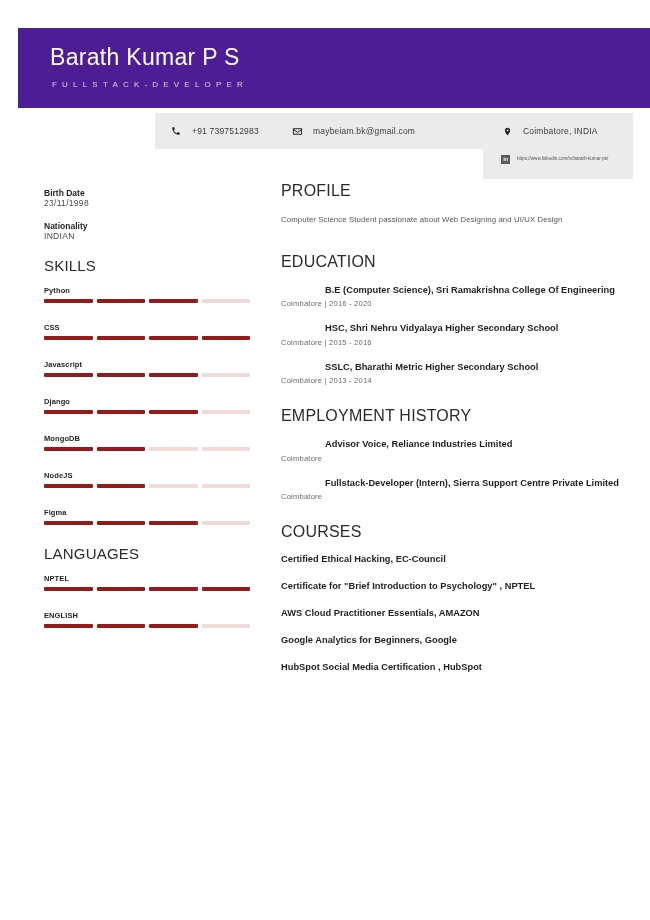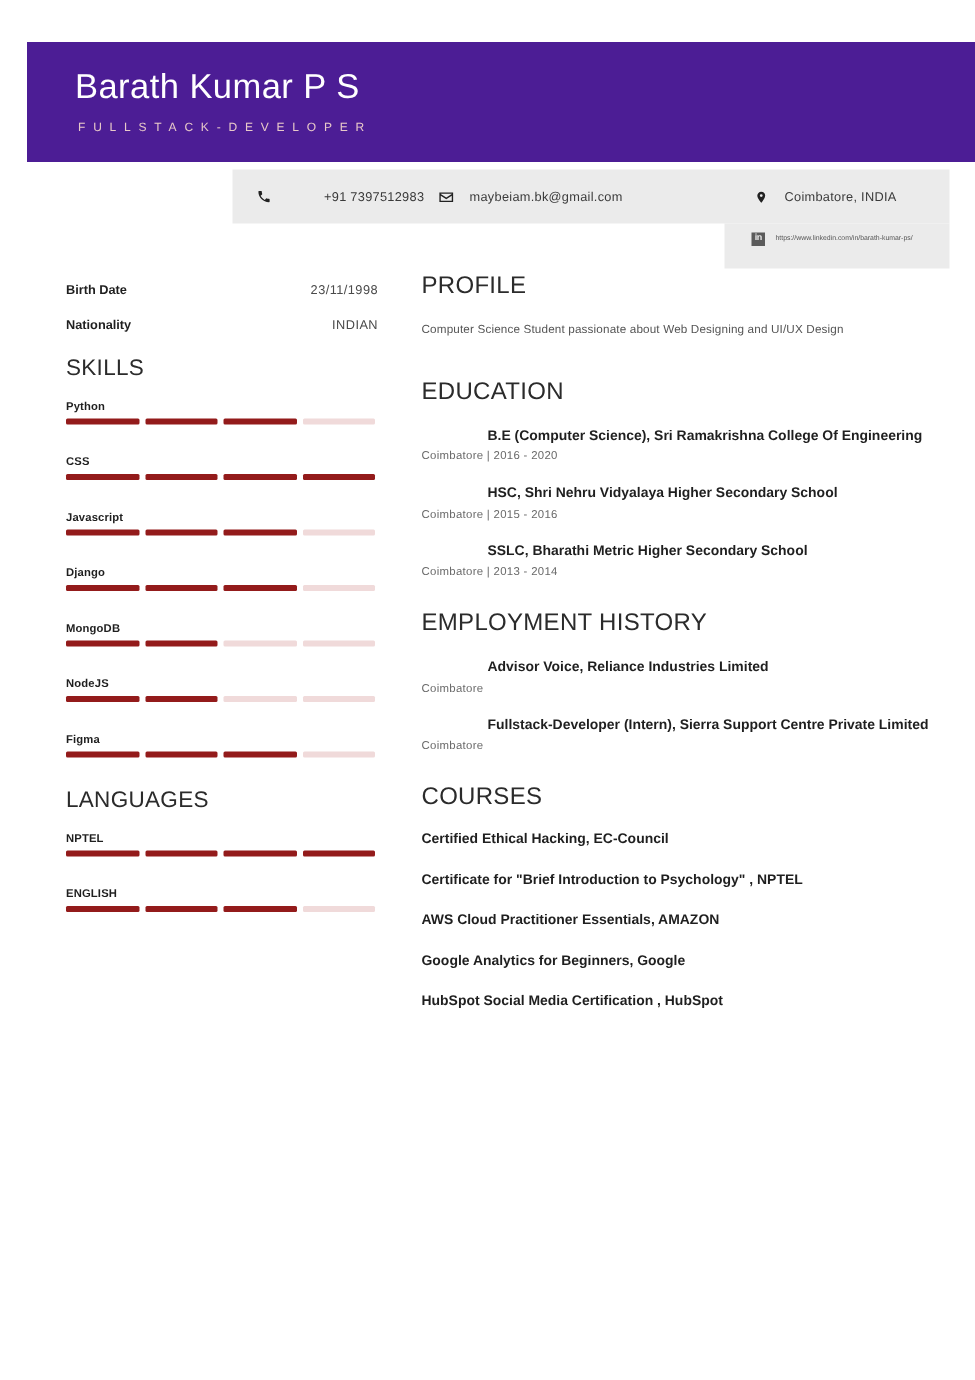--- a/index.html
+++ b/index.html
@@ -66,21 +66,21 @@
     letter-spacing: 0.2px;
   }
   .contact-item .ci-icon {
     display: inline-flex;
     align-items: center;
     justify-content: center;
     width: 14px;
     margin-right: 9px;
     color: #222222;
   }
-  #contact-phone  { left: 14px; gap: 24px; }
+  #contact-phone  { left: 14px; }
   #contact-email  { left: 135px; }
   #contact-location { left: 345px; }
 
   #contact-linkedin-box {
     position: absolute;
     left: 483px;
     top: 149px;
     width: 150px;
     height: 30px;
     background: #ebebeb;
@@ -120,20 +120,21 @@
     position: absolute;
     left: 44px;
     top: 188px;
     width: 208px;
   }
   .info-row {
     display: flex;
     justify-content: space-between;
     align-items: baseline;
     margin-bottom: 13px;
+    flex-direction: column;
   }
   .info-label {
     font-size: 8.5px;
     font-weight: 700;
     color: #1f1f1f;
   }
   .info-value {
     font-size: 8.5px;
     font-weight: 400;
     color: #4a4a4a;

